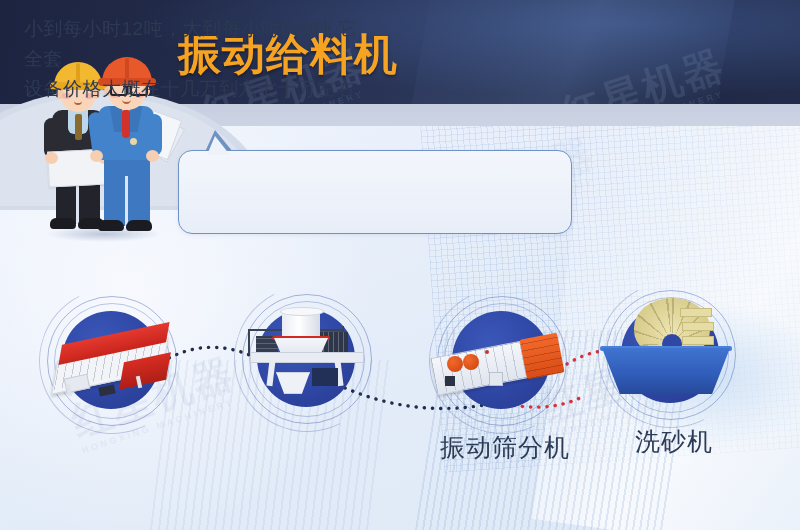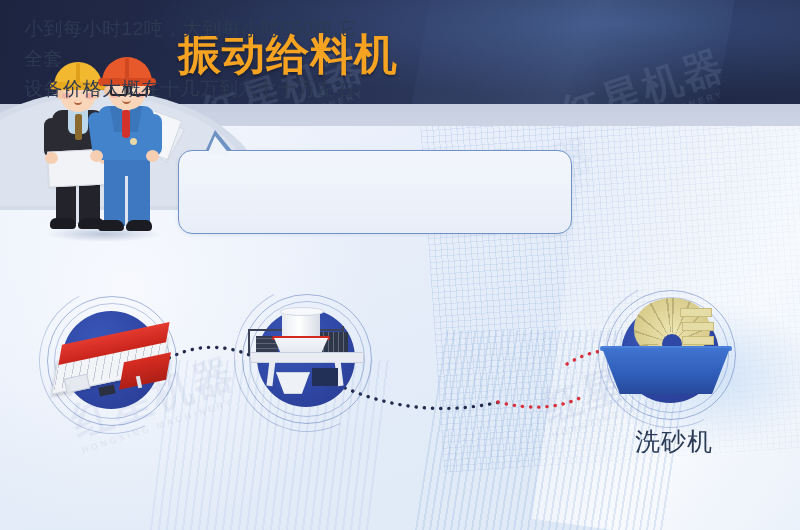--- a/index.html
+++ b/index.html
@@ -383,20 +383,38 @@
       <div class="vsi-redline"></div>
       <div class="vsi-cone"></div>
       <div class="vsi-plat"></div>
       <div class="vsi-legL"></div>
       <div class="vsi-legR"></div>
       <div class="vsi-dark"></div>
       <div class="vsi-hopper"></div>
     </div>
   </div>
 
+  <div class="node n3">
+    <div class="ring-arc"></div>
+    <div class="ring-outer"></div>
+    <div class="ring-mid"></div>
+    <div class="disc"></div>
+    <div class="machine">
+      <div class="vs-body"></div>
+      <div class="vs-ribs"></div>
+      <div class="vs-orange"></div>
+      <div class="vs-orange-rib"></div>
+      <div class="vs-wh1"></div>
+      <div class="vs-wh2"></div>
+      <div class="vs-dot1"></div>
+      <div class="vs-sup1"></div>
+      <div class="vs-sup2"></div>
+    </div>
+    <div class="caption">振动筛分机</div>
+  </div>
 
   <div class="node n4">
     <div class="ring-arc"></div>
     <div class="ring-outer"></div>
     <div class="ring-mid"></div>
     <div class="disc"></div>
     <div class="machine">
       <div class="sw-wheel"></div>
       <div class="sw-spokes"></div>
       <div class="sw-bladeA"></div>

